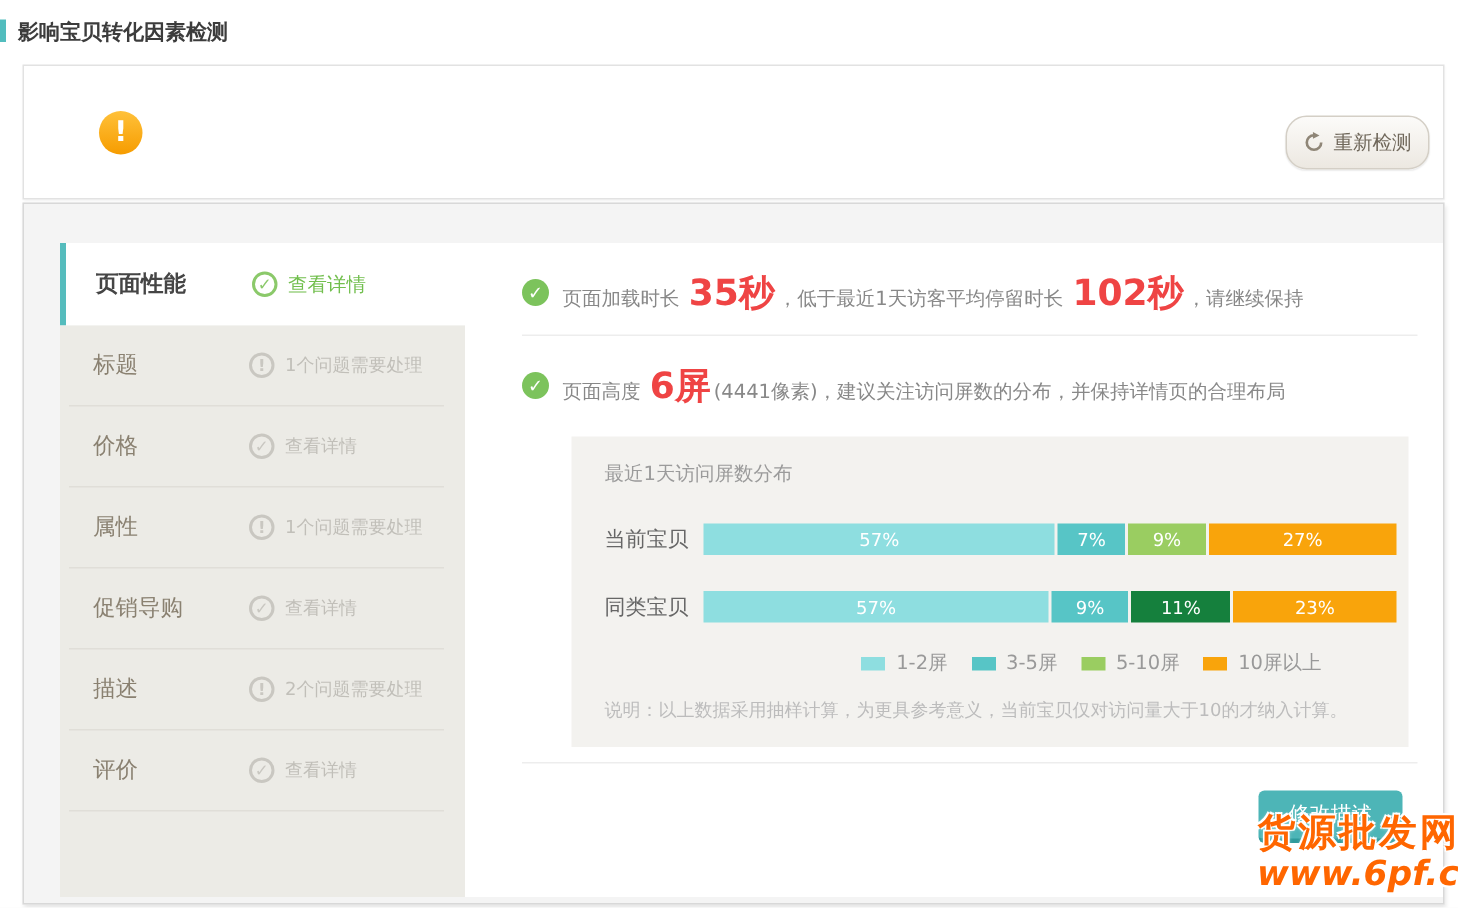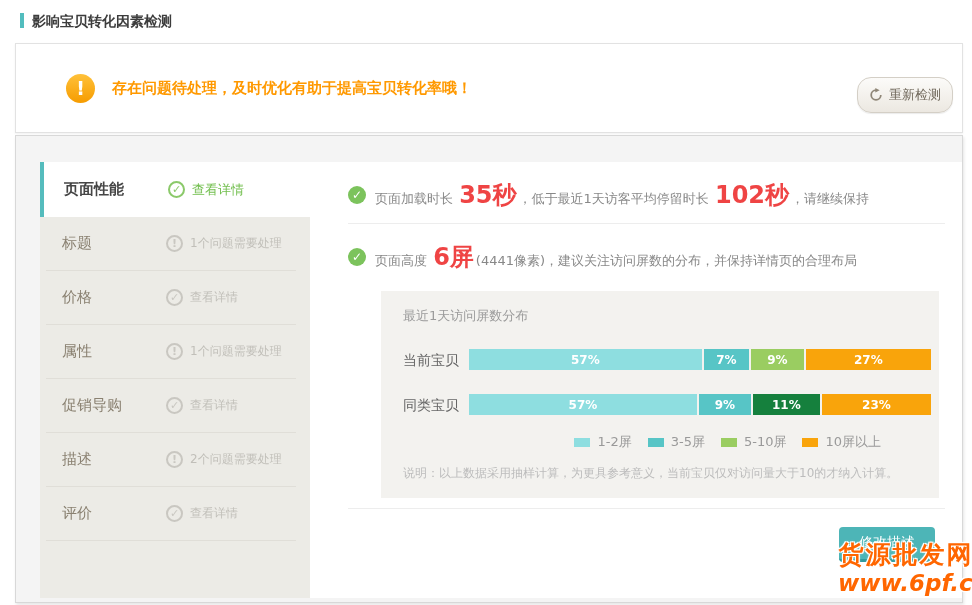--- a/index.html
+++ b/index.html
@@ -1,21 +1,21 @@
 <!DOCTYPE html>
 <html><head>
 <meta charset="utf-8">
 <style>
   * { margin:0; padding:0; box-sizing:border-box; }
   html,body { width:972px; height:605px; overflow:hidden; background:#fff;
     font-family:"DejaVu Sans","Liberation Sans",sans-serif; }
   body { position:relative; }
 
   
-  .page-title { position:absolute; left:20px; top:13px; display:flex; align-items:flex-start; }
+  .page-title { position:absolute; left:0; top:13px; display:flex; align-items:flex-start; }
   .title-accent { width:4px; height:15px; background:#52bdbe; margin-right:8px; }
   .title-text { font-size:14px; font-weight:bold; color:#3c3c3c; }
 
   
   .alert-panel { position:absolute; left:15px; top:43px; width:948px; height:90px;
     background:#fff; border:1px solid #e2e2e2; box-shadow:0 1px 2px rgba(0,0,0,.06); }
   .alert-inner { display:flex; align-items:center; height:100%; padding-left:50px; }
   .warn-ico { width:29px; height:29px; border-radius:50%;
     background:linear-gradient(#ffc13a,#f69c00); color:#fff; font-weight:bold; font-size:19px;
     display:flex; align-items:center; justify-content:center; flex:0 0 auto; }
@@ -56,23 +56,23 @@
     font-size:12px; font-weight:bold; display:flex; align-items:center; justify-content:center;
     flex:0 0 auto; margin-right:9px; }
   .chk::before { content:"\2713"; }
   .ctext { font-size:13px; color:#888; white-space:nowrap; }
   .ctext b.big { font-size:24px; color:#ef4444; font-weight:bold; padding:0 2px; }
   .hdiv { border-top:1px solid #ededed; margin:0 17px 0 38px; }
 
   
   .chart-box { margin:6px 0 0 71px; width:558px; background:#f3f2ef; padding:16px 0 16px 0; }
   .chart-title { margin-left:22px; font-size:13px; color:#9b9b9b; }
-  .bar-row { display:flex; align-items:flex-end; margin-top:24px; }
+  .bar-row { display:flex; align-items:center; margin-top:24px; }
   .bar-label { margin-left:22px; width:66px; font-size:14px; color:#666; flex:0 0 auto; }
-  .bar { display:flex; width:462px; height:21px;font-weight:bold; }
+  .bar { display:flex; width:462px; height:21px; }
   .seg { display:flex; align-items:center; justify-content:center;
     color:#fff; font-size:12px; overflow:hidden; }
   .seg + .seg { margin-left:2px; }
   .legend { display:flex; justify-content:flex-end; padding-right:58px; gap:16px; margin-top:18px; }
   .legend-item { display:flex; align-items:center; font-size:13px; color:#999; }
   .legend-swatch { width:16px; height:9px; margin-right:7px; }
   .chart-note { margin:14px 10px 0 22px; font-size:12px; color:#bcbcbc; }
   .btn-teal { position:absolute; right:27px; bottom:36px; width:96px; height:35px;
     background:#4db5b7; border:none; border-bottom:3px solid #2f9a9c; border-radius:4px;
     color:#fff; font-size:14px; cursor:pointer; font-family:inherit; }
@@ -88,21 +88,20 @@
 <body>
 
 <div class="page-title">
   <span class="title-accent"></span>
   <span class="title-text">影响宝贝转化因素检测</span>
 </div>
 
 <div class="alert-panel">
   <div class="alert-inner">
     <span class="warn-ico">!</span>
-    <span class="alert-msg">存在问题待处理，及时优化有助于提高宝贝转化率哦！</span>
   </div>
   <button class="refresh-btn">
     <svg width="14" height="14" viewBox="0 0 16 16">
       <path d="M8 2.5 a5.5 5.5 0 1 0 5.5 5.5" fill="none" stroke="#8f8677" stroke-width="2"></path>
       <polygon points="7.2,0 12.2,2.6 7.2,5.2" fill="#8f8677"></polygon>
     </svg>
     <span>重新检测</span>
   </button>
 </div>
 

